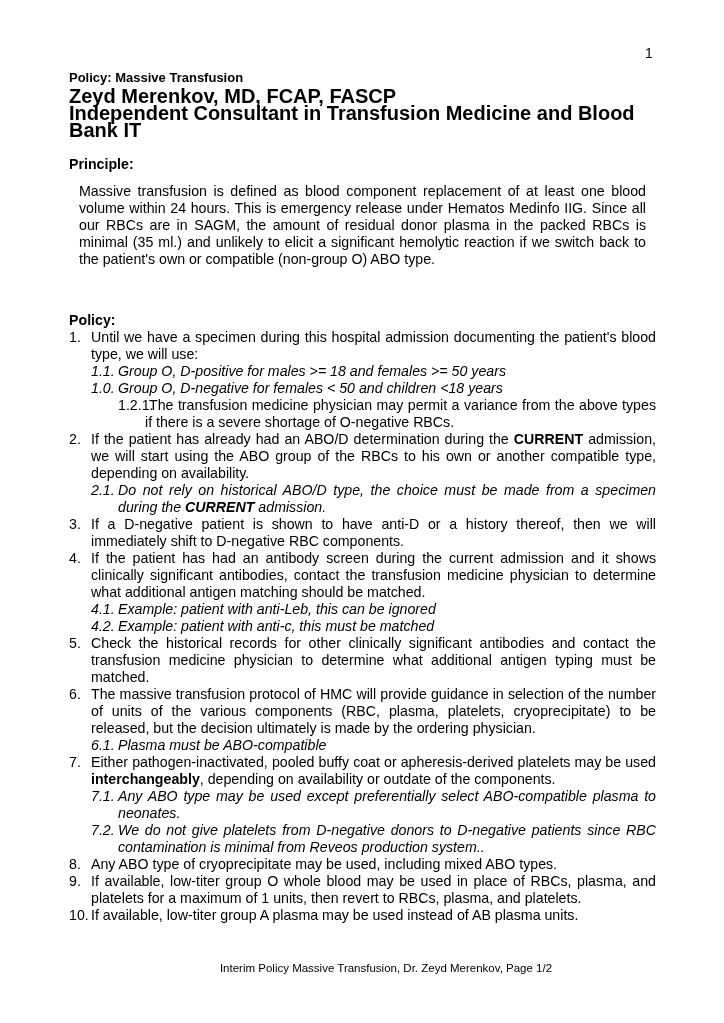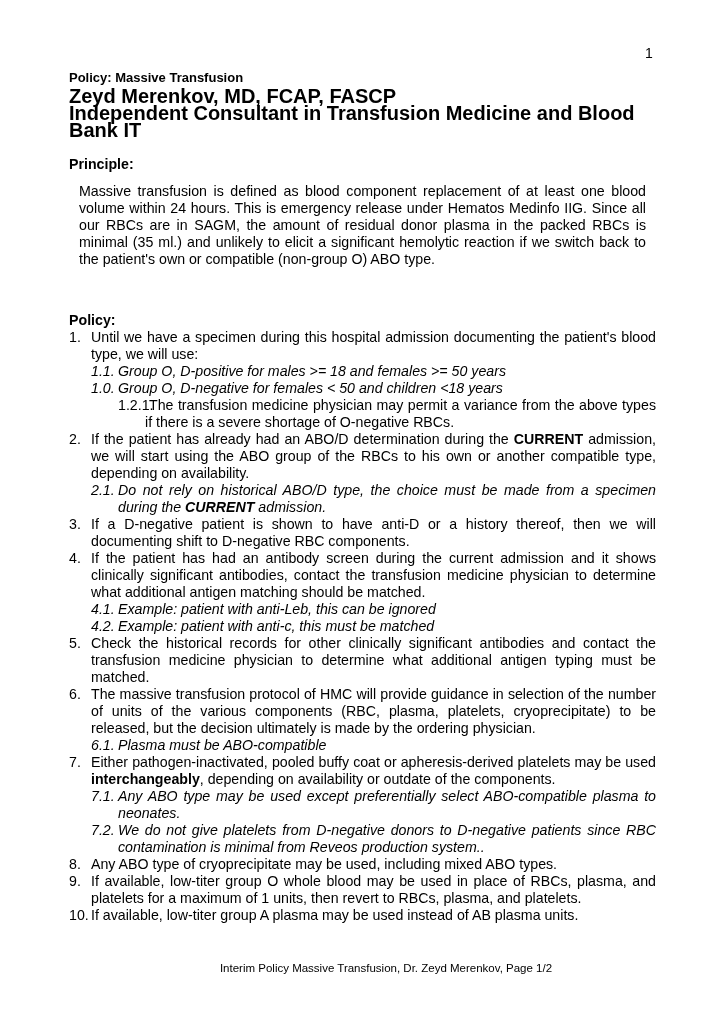--- a/index.html
+++ b/index.html
@@ -72,21 +72,21 @@
     <div class="item l1">
       <span class="num">2.</span>
       <span class="txt"><span>If the patient has already had an ABO/D determination during the </span><b>CURRENT</b><span> admission, we will start using the ABO group of the RBCs to his own or another compatible type, depending on availability.</span></span>
     </div>
     <div class="item l2">
       <span class="num">2.1.</span>
       <span class="txt"><span>Do not rely on historical ABO/D type, the choice must be made from a specimen during the </span><b>CURRENT</b><span> admission.</span></span>
     </div>
     <div class="item l1">
       <span class="num">3.</span>
-      <span class="txt">If a D-negative patient is shown to have anti-D or a history thereof, then we will documenting shift to D-negative RBC components.</span>
+      <span class="txt">If a D-negative patient is shown to have anti-D or a history thereof, then we will immediately shift to D-negative RBC components.</span>
     </div>
     <div class="item l1">
       <span class="num">4.</span>
       <span class="txt">If the patient has had an antibody screen during the current admission and it shows clinically significant antibodies, contact the transfusion medicine physician to determine what additional antigen matching should be matched.</span>
     </div>
     <div class="item l2">
       <span class="num">4.1.</span>
       <span class="txt">Example:  patient with anti-Leb, this can be ignored</span>
     </div>
     <div class="item l2">

